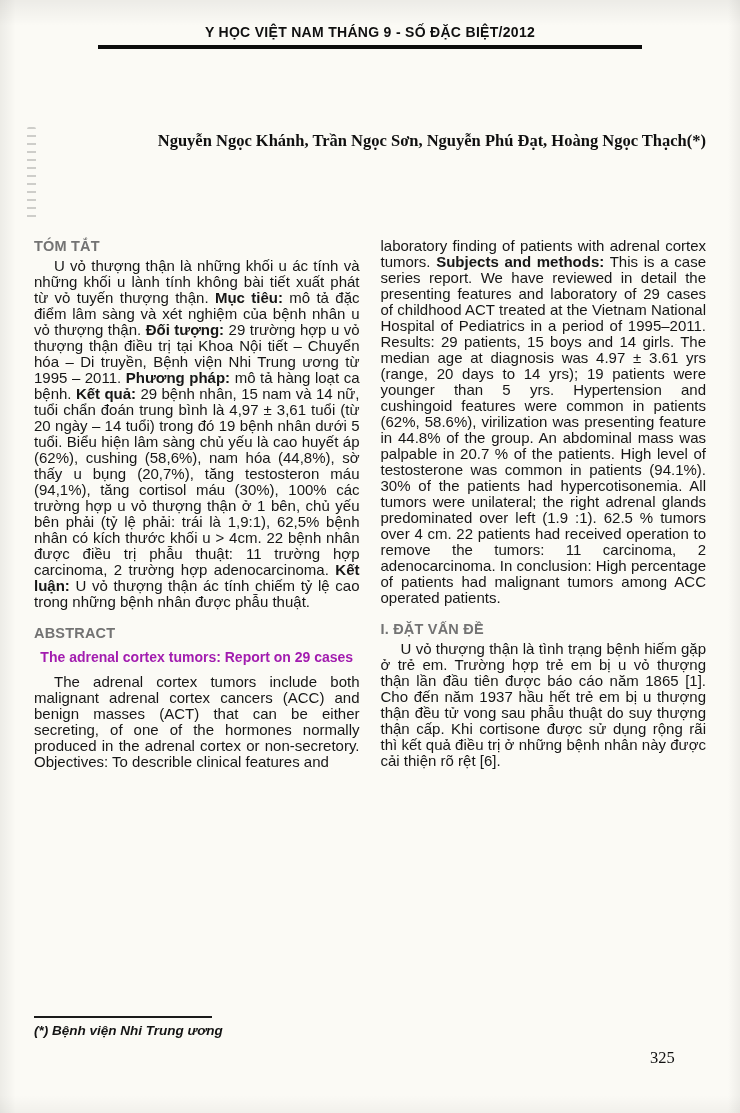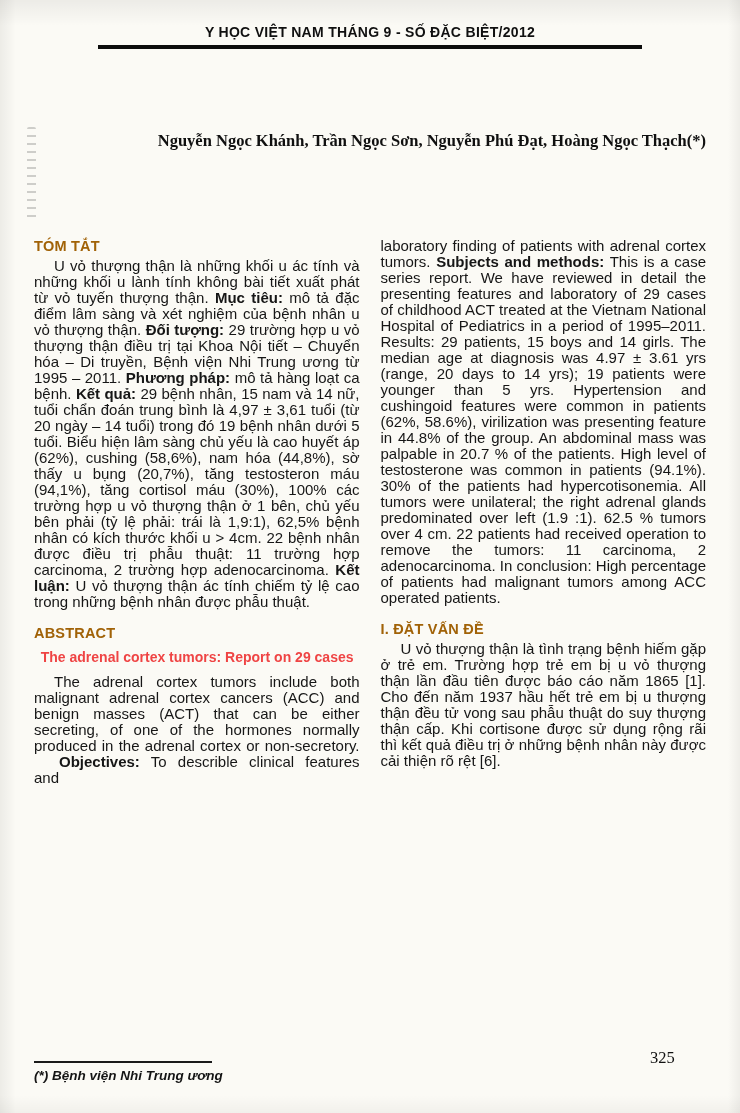--- a/index.html
+++ b/index.html
@@ -45,29 +45,29 @@
     position:absolute; top:238px; left:34px; width:672px;
     display:flex; gap:21px; align-items:flex-start;
   }
   .col{ flex:1; min-width:0; }
   .col p{
     font-size:15px; line-height:16px; text-align:justify;
     color:#161616;
   }
   .indent{ text-indent:20px; }
   h2.section{
-    font-size:14.5px; font-weight:bold; color:#a16207;
+    font-size:14.5px; font-weight:bold; color:#737373;
     margin:0 0 4px 0; letter-spacing:.2px;
   }
   h2.mt{ margin-top:15px; }
   .subheading{
-    text-align:right; font-weight:bold; font-size:14px; line-height:25px;
-    margin:2px 6px 4px 6px; color:#ef4444;
+    text-align:center; font-weight:bold; font-size:14px; line-height:25px;
+    margin:2px 6px 4px 6px; color:#a21caf;
   }
-  .footnote-area{ position:absolute; left:34px; top:1016px; width:330px;margin-top:45px; }
+  .footnote-area{ position:absolute; left:34px; top:1016px; width:330px; }
   .footnote-rule{ width:178px; height:2px; background:#1a1a1a; margin-bottom:5px; }
   .footnote{
     font-size:13.5px; font-weight:bold; font-style:italic; color:#141414;
   }
   .page-number{
     position:absolute; left:650px; top:1048px;
     font-family:"Liberation Serif", serif; font-size:16.5px; color:#111;
   }
 </style>
 </head>
@@ -86,21 +86,21 @@
   <div class="scan-artifact"></div>
 
   <div class="columns">
 
     <div class="col">
       <h2 class="section">TÓM TẮT</h2>
       <p class="indent"><span>U vỏ thượng thận là những khối u ác tính và những khối u lành tính không bài tiết xuất phát từ vỏ tuyến thượng thận. </span><span style="font-weight: bold;">Mục tiêu:</span><span> mô tả đặc điểm lâm sàng và xét nghiệm của bệnh nhân u vỏ thượng thận. </span><span style="font-weight: bold;">Đối tượng:</span><span> 29 trường hợp u vỏ thượng thận điều trị tại Khoa Nội tiết – Chuyển hóa – Di truyền, Bệnh viện Nhi Trung ương từ 1995 – 2011. </span><span style="font-weight: bold;">Phương pháp:</span><span> mô tả hàng loạt ca bệnh. </span><span style="font-weight: bold;">Kết quả:</span><span> 29 bệnh nhân, 15 nam và 14 nữ, tuổi chẩn đoán trung bình là 4,97 ± 3,61 tuổi (từ 20 ngày – 14 tuổi) trong đó 19 bệnh nhân dưới 5 tuổi. Biểu hiện lâm sàng chủ yếu là cao huyết áp (62%), cushing (58,6%), nam hóa (44,8%), sờ thấy u bụng (20,7%), tăng testosteron máu (94,1%), tăng cortisol máu (30%), 100% các trường hợp u vỏ thượng thận ở 1 bên, chủ yếu bên phải (tỷ lệ phải: trái là 1,9:1), 62,5% bệnh nhân có kích thước khối u &gt; 4cm. 22 bệnh nhân được điều trị phẫu thuật: 11 trường hợp carcinoma, 2 trường hợp adenocarcinoma. </span><span style="font-weight: bold;">Kết luận:</span><span> U vỏ thượng thận ác tính chiếm tỷ lệ cao trong những bệnh nhân được phẫu thuật.</span></p>
 
       <h2 class="section mt">ABSTRACT</h2>
       <div class="subheading">The adrenal cortex tumors: Report on 29 cases</div>
-      <p class="indent"><span>The adrenal cortex tumors include both malignant adrenal cortex cancers (ACC) and benign masses (ACT) that can be either secreting, of one of the hormones normally produced in the adrenal cortex or non-secretory. </span><span style="font-weight: bold; margin-left: 25px;">Objectives:</span><span> To describle clinical features and</span></p>
+      <p class="indent"><span>The adrenal cortex tumors include both malignant adrenal cortex cancers (ACC) and benign masses (ACT) that can be either secreting, of one of the hormones normally produced in the adrenal cortex or non-secretory. </span><span style="font-weight: normal;">Objectives:</span><span> To describle clinical features and</span></p>
     </div>
 
     <div class="col">
       <p><span>laboratory finding of patients with adrenal cortex tumors. </span><span style="font-weight: bold;">Subjects and methods:</span><span> This is a case series report. We have reviewed in detail the presenting features and laboratory of 29 cases of childhood ACT treated at the Vietnam National Hospital of Pediatrics in a period of 1995–2011. Results: 29 patients, 15 boys and 14 girls. The median age at diagnosis was 4.97 ± 3.61 yrs (range, 20 days to 14 yrs); 19 patients were younger than 5 yrs. Hypertension and cushingoid features were common in patients (62%, 58.6%), virilization was presenting feature in 44.8% of the group. An abdominal mass was palpable in 20.7 % of the patients. High level of testosterone was common in patients (94.1%). 30% of the patients had hypercotisonemia. All tumors were unilateral; the right adrenal glands predominated over left (1.9 :1). 62.5 % tumors over 4 cm. 22 patients had received operation to remove the tumors: 11 carcinoma, 2 adenocarcinoma. In conclusion: High percentage of patients had malignant tumors among ACC operated patients.</span></p>
 
       <h2 class="section mt">I. ĐẶT VẤN ĐỀ</h2>
       <p class="indent">U vỏ thượng thận là tình trạng bệnh hiếm gặp ở trẻ em. Trường hợp trẻ em bị u vỏ thượng thận lần đầu tiên được báo cáo năm 1865 [1]. Cho đến năm 1937 hầu hết trẻ em bị u thượng thận đều tử vong sau phẫu thuật do suy thượng thận cấp. Khi cortisone được sử dụng rộng rãi thì kết quả điều trị ở những bệnh nhân này được cải thiện rõ rệt [6].</p>
     </div>
 
   </div>

